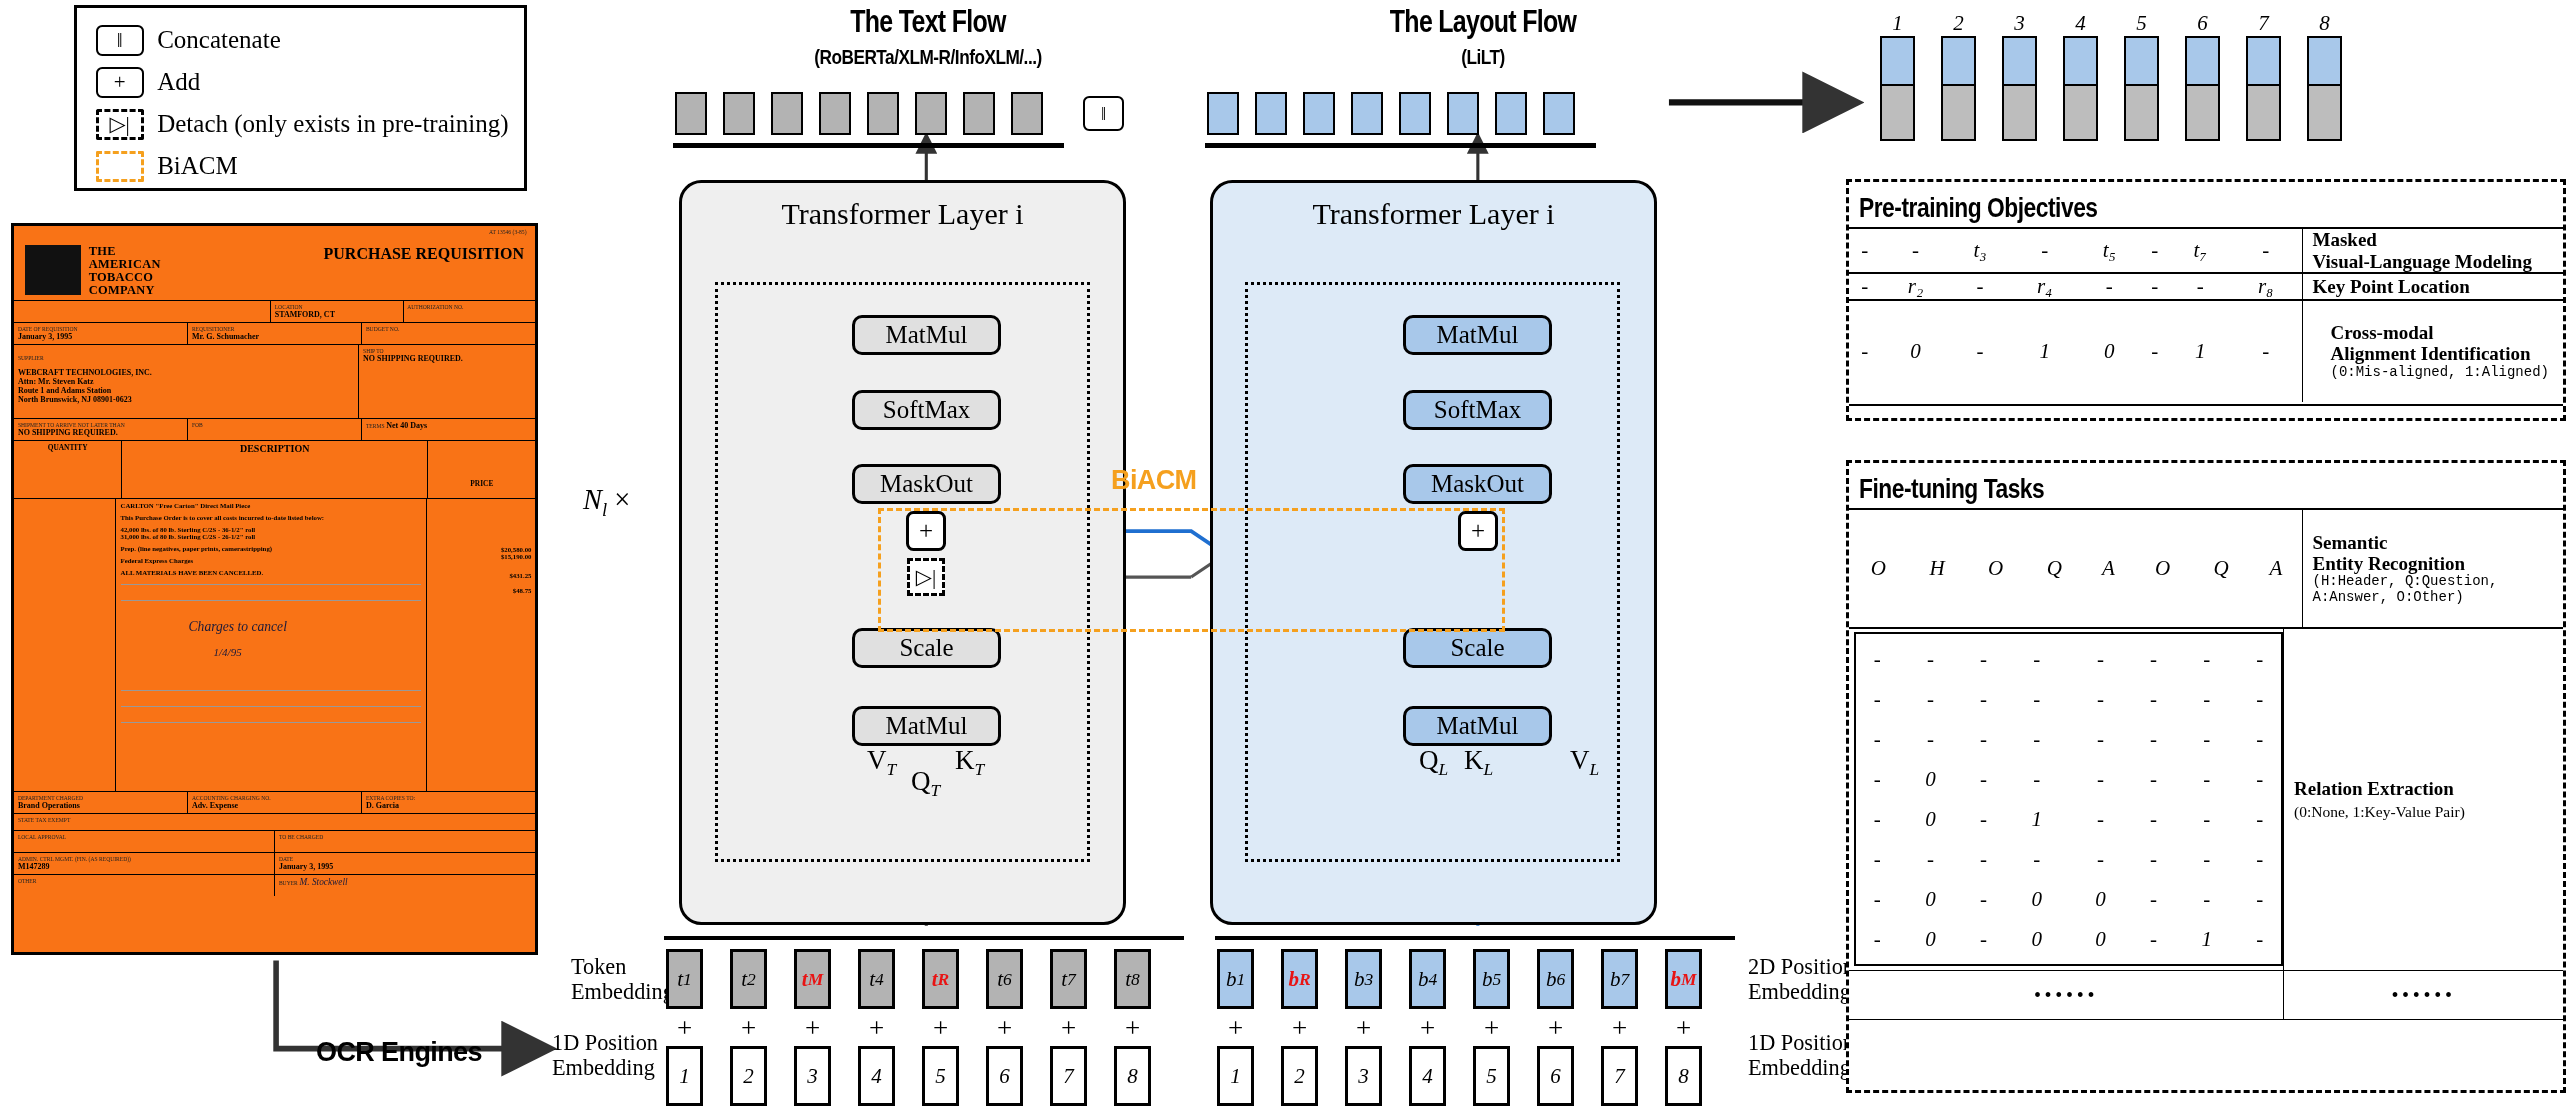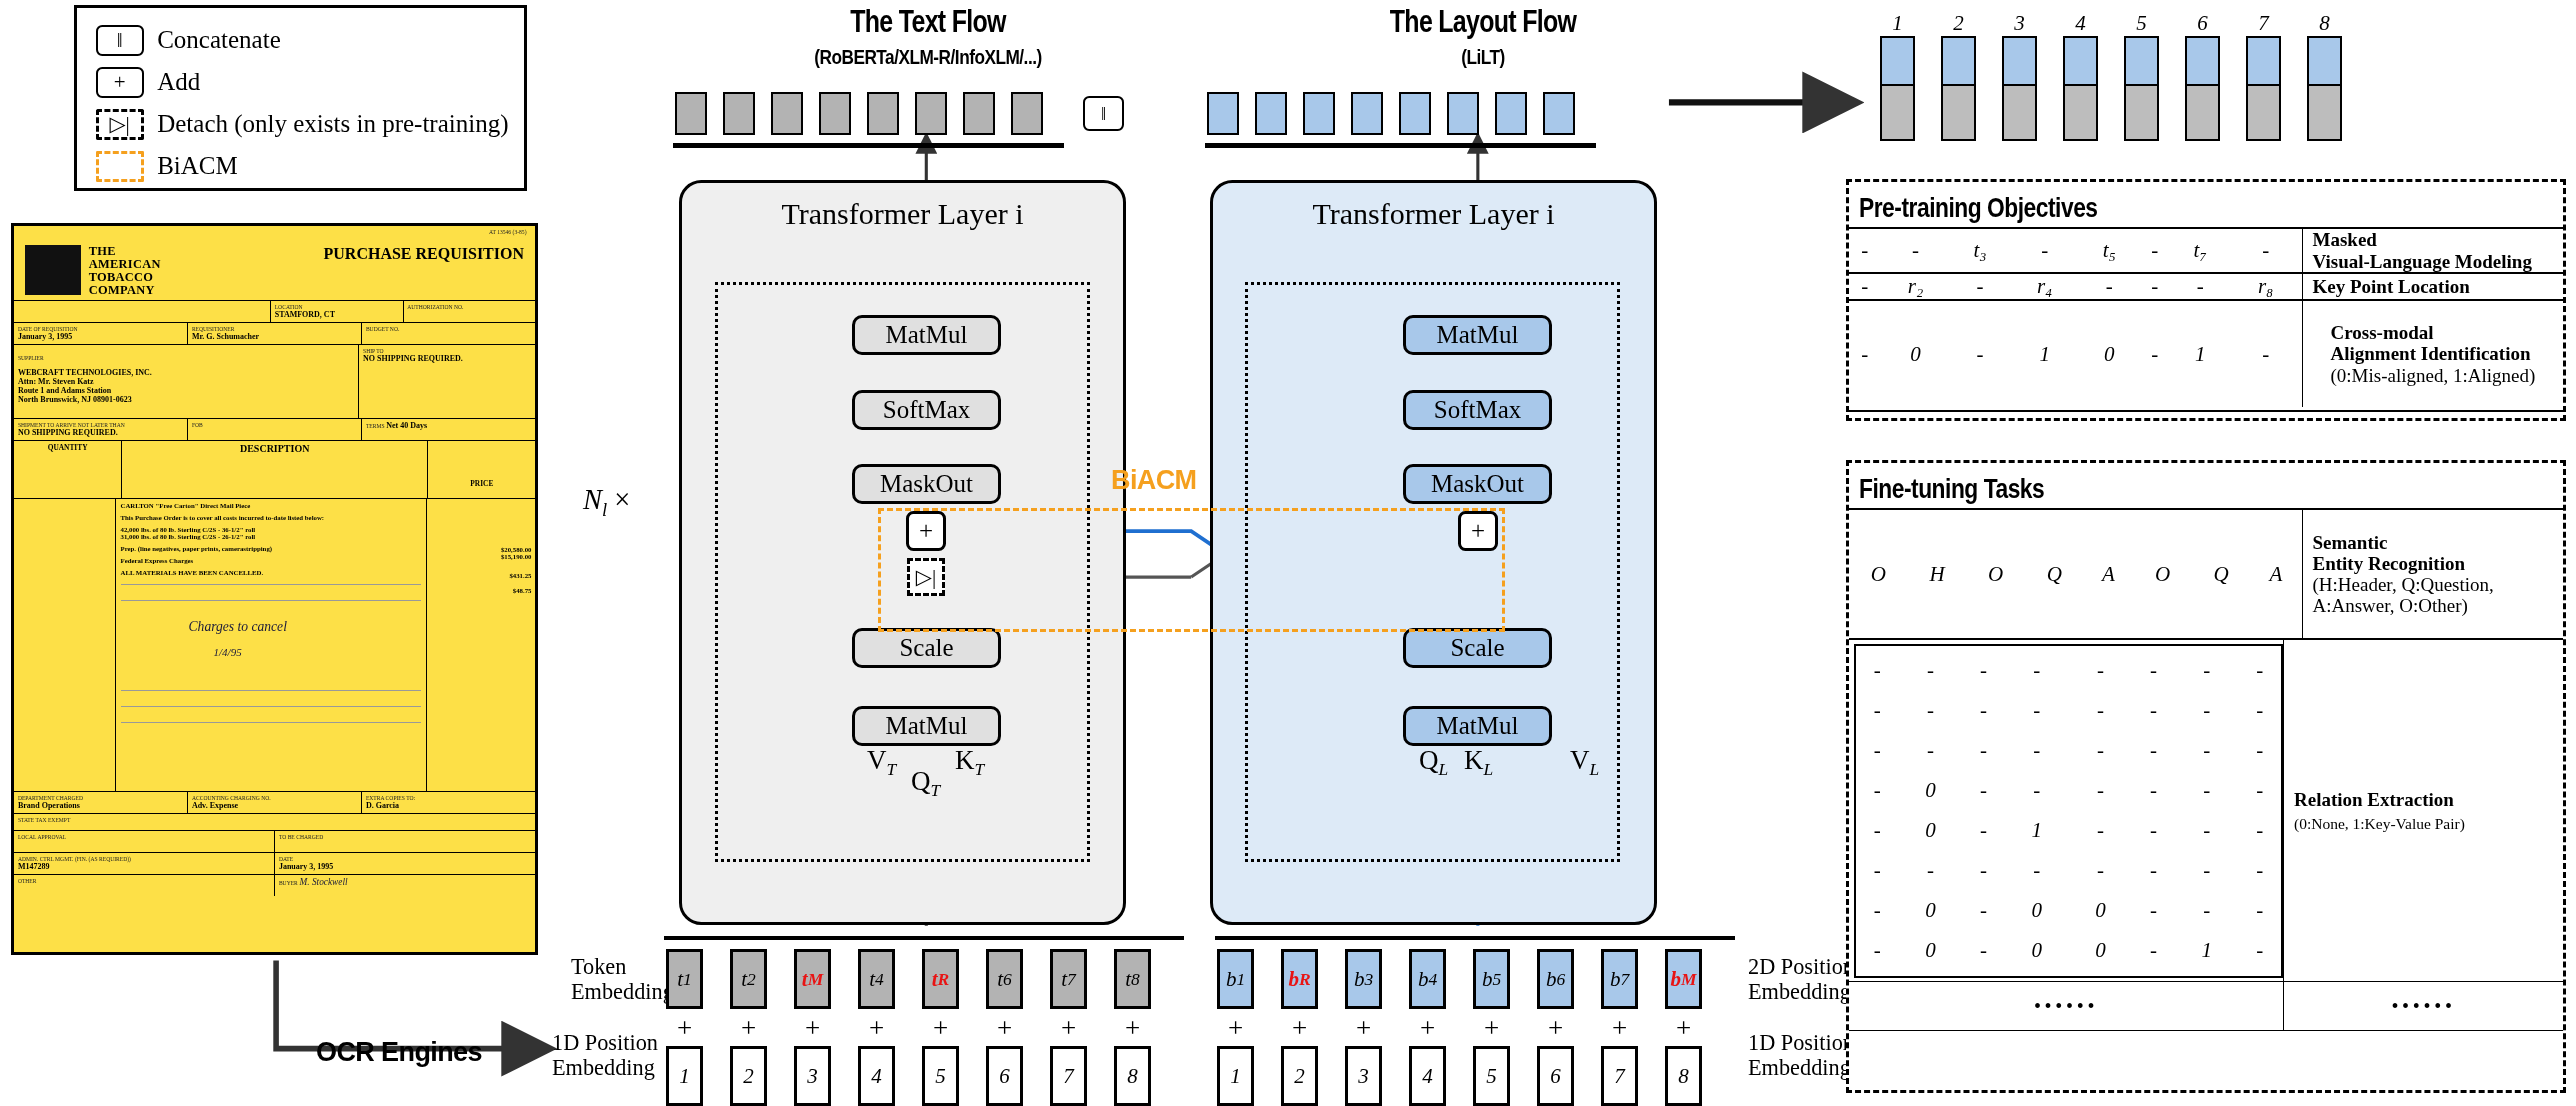--- a/index.html
+++ b/index.html
@@ -24,21 +24,21 @@
     border-radius: 6.2px; display: flex; align-items: center;
     justify-content: center; font-size: 21px; flex: 0 0 auto;
   }
   .legend-chip.dashed { border-style: dashed; border-width: 3.1px; border-radius: 2.5px; }
   .legend-chip.biacm { border: 3.7px dashed #F5A01E; border-radius: 1.2px; background:#fff; }
   .legend-label { font-size: 25px; margin-left: 13.6px; white-space: nowrap; }
 
   
   #doc {
     left: 11.2px; top: 223px; width: 527px; height: 732px;
-    border: 3.7px solid #000; background: #fde047; overflow: hidden;
+    border: 3.7px solid #000; background: #f97316; overflow: hidden;
   }
   .doc-head { display:flex; padding: 10px 11.2px 3.7px 11.2px; align-items:flex-start;}
   .doc-logo { width: 56px; height: 50px; background: #111; flex:0 0 auto; margin-right:7.4px;}
   .doc-co { font-size: 12.4px; font-weight: bold; line-height: 1.05; letter-spacing:0.3px;}
   .doc-title { margin-left:auto; font-size: 16px; font-weight:bold; }
   .doc-tiny { font-size: 5.6px; color:#222; }
   .doc-rowbox { border-top:1.2px solid #000; display:flex; }
   .doc-cell { border-right:1.2px solid #000; padding:1.9px 3.7px; font-size:6.8px; flex:1; min-height:21px;}
   .doc-cell:last-child{border-right:none;}
   .doc-cell b { font-size:8px; }
@@ -129,21 +129,21 @@
   .dash-panel { position:absolute; border: 3.7px dashed #000; background:#fff; }
   .panel-head {
     font-family:"Liberation Sans",sans-serif; font-weight:bold;
     font-size: 28.5px; letter-spacing:-0.6px; transform: scaleX(0.8);
     transform-origin: left center; white-space:nowrap;
   }
   .tbl { width:100%; border-collapse: collapse; }
   .tbl td { font-size: 21px; font-style: italic; text-align:center; vertical-align: middle; }
   .tbl td.desc { font-style: normal; font-weight:bold; text-align:left;
                  padding-left: 10px; border-left: 1.9px solid #000; font-size:19px; line-height:1.12;}
-  .tbl td.desc small { font-weight: normal; font-size: 19px; display:block; }
+  .tbl td.desc small { font-weight: normal; font-size: 14px; display:block;font-family:Liberation Mono, monospace; }
   .rule-top { border-top: 2.5px solid #000; }
 
   svg.overlay { position:absolute; left:0; top:0; width:2576px; height:1107px; pointer-events:none; }
 </style>
 </head>
 <body>
 
 <svg class="overlay" viewBox="0 0 4152 1784" width="2576" height="1107">
   <defs>
     <marker id="ah" markerWidth="9" markerHeight="9" refX="7" refY="4.5" orient="auto">

